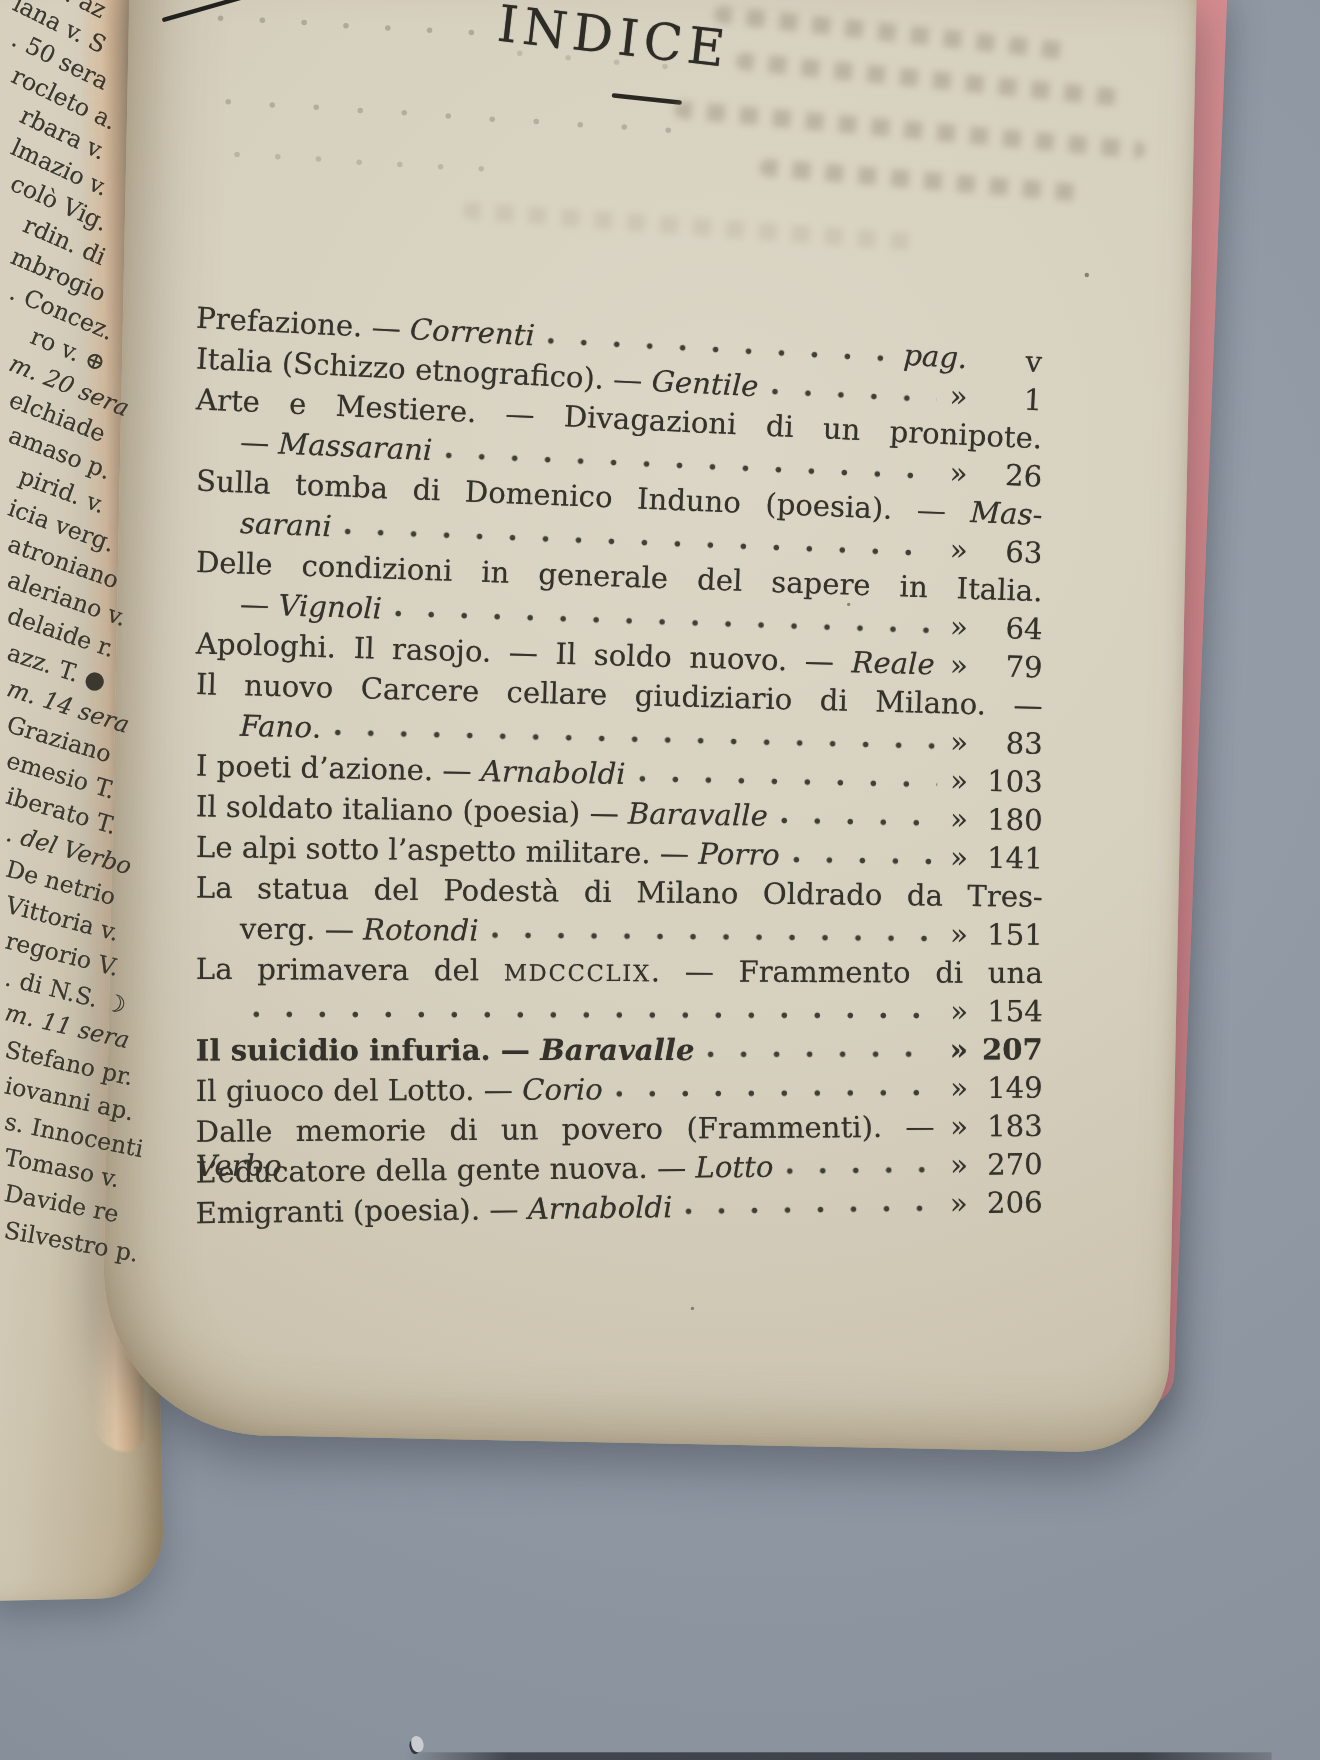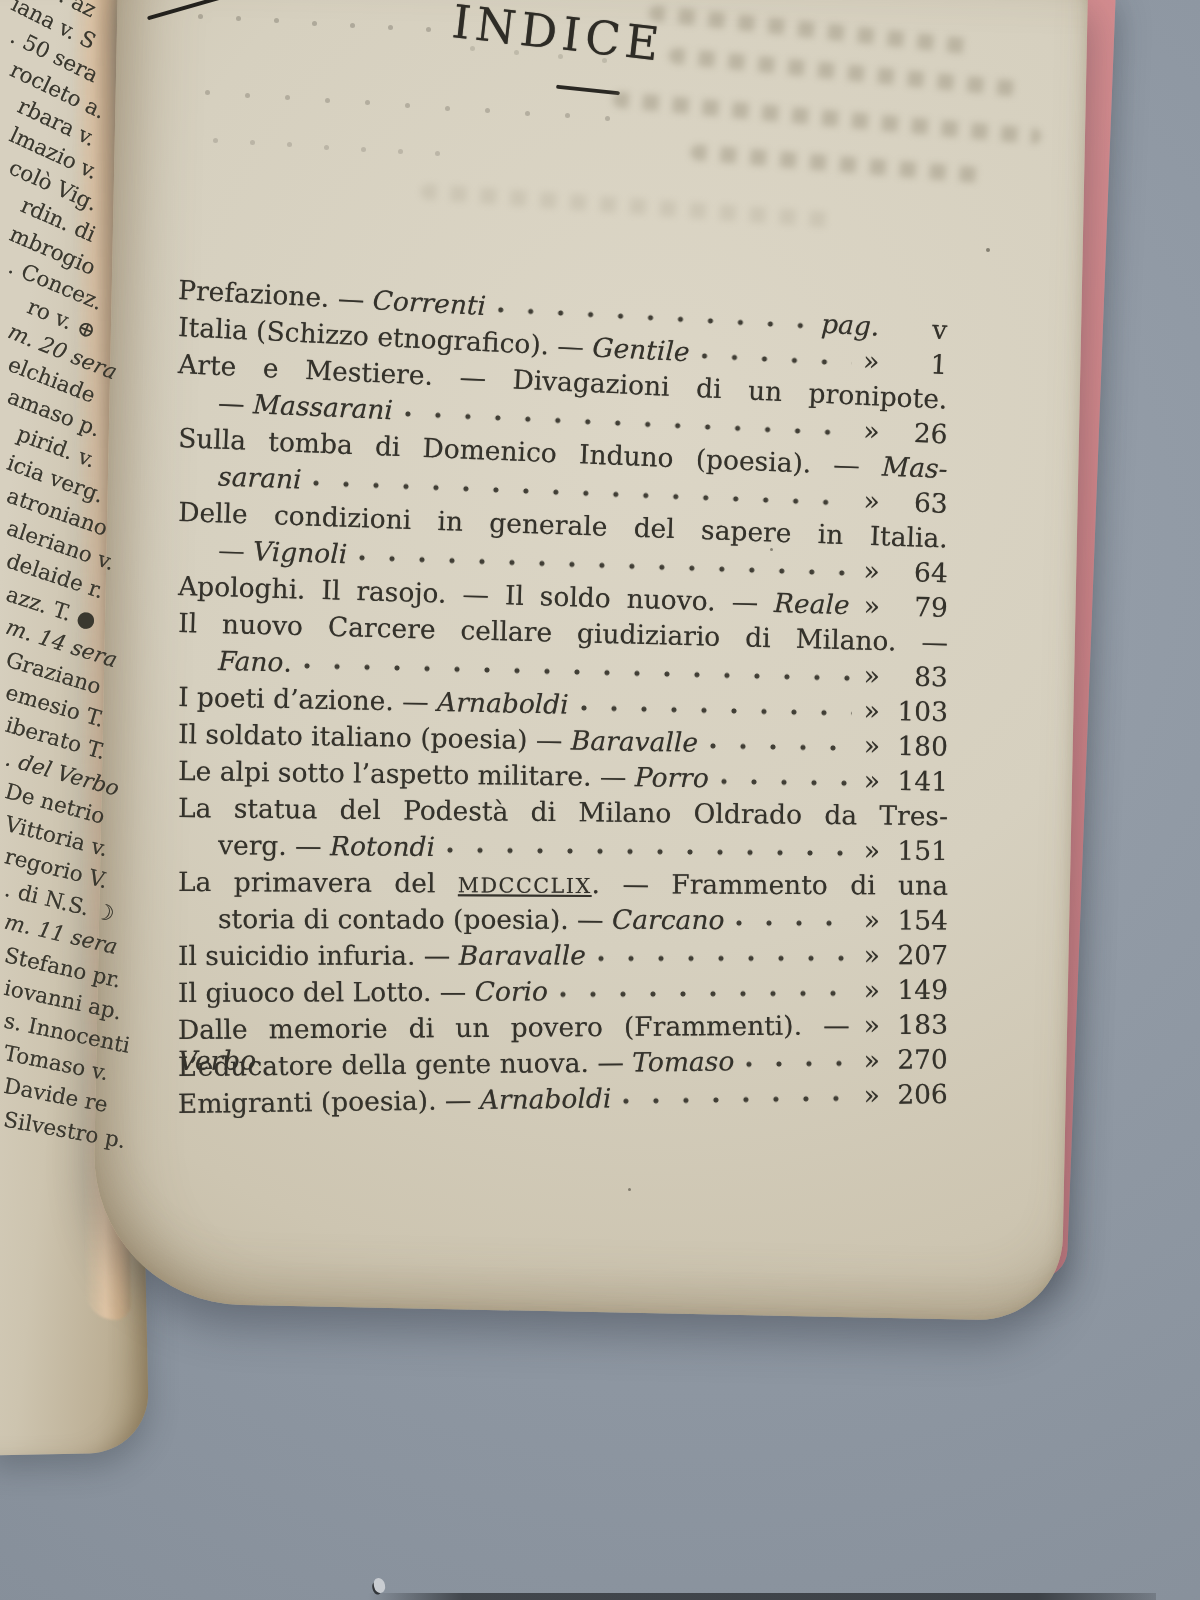--- a/index.html
+++ b/index.html
@@ -61,21 +61,21 @@
   
   .toc{position:absolute;left:178px;top:274px;width:770px;}
   .toc-line{
     display:flex;align-items:baseline;height:37px;
     font-size:26.5px;color:#34322b;white-space:nowrap;
     transform-origin:0 60%;
     text-shadow:0 0 .7px rgba(52,50,43,.55);
   }
   .toc-line.indent{padding-left:40px;}
   .it{font-style:italic;}
-  .sc{font-size:.78em;letter-spacing:1.5px;text-decoration:underline;}
+  .sc{font-size:.78em;letter-spacing:1.5px;}
   .t{flex:0 0 auto;}
   .t.fill{flex:1 1 auto;text-align:justify;text-align-last:justify;white-space:normal;word-spacing:3px;}
   .leader{flex:1 1 auto;height:9px;margin:0 12px;align-self:center;}
   .leader.dots{
     background-image:radial-gradient(circle at 3px 5px, rgba(48,46,38,.9) 2.1px, rgba(48,46,38,0) 3px);
     background-size:30px 9px;background-repeat:repeat-x;
   }
   .gap{flex:0 0 14px;}
   .marker{margin-right:12px;}
   .pnum{display:inline-block;min-width:56px;text-align:right;}
@@ -241,45 +241,44 @@
         <div class="toc-line indent" style="transform: rotate(0.45deg);">
           <span class="t"><span>verg. — </span><span class="it">Rotondi</span></span>
           <span class="leader dots"></span>
           <span class="marker">»</span>
           <span class="pnum">151</span>
         </div>
         <div class="toc-line" style="transform: rotate(0.28deg);">
           <span class="t fill"><span>La primavera del </span><span class="sc">MDCCCLIX</span><span>. — Frammento di una</span></span>
         </div>
         <div class="toc-line indent" style="transform: rotate(0.11deg);">
-          <span class="t"><span>storia di contado (poesia). — </span><span class="it">Carcano</span></span>
           <span class="leader dots"></span>
           <span class="marker">»</span>
           <span class="pnum">154</span>
         </div>
-        <div class="toc-line" style="transform: rotate(-0.06deg);">
+        <div class="toc-line" style="transform: rotate(-0.06deg); font-weight: bold;">
           <span class="t"><span>Il suicidio infuria. — </span><span class="it">Baravalle</span></span>
           <span class="leader dots"></span>
           <span class="marker">»</span>
           <span class="pnum">207</span>
         </div>
         <div class="toc-line" style="transform: rotate(-0.23deg);">
           <span class="t"><span>Il giuoco del Lotto. — </span><span class="it">Corio</span></span>
           <span class="leader dots"></span>
           <span class="marker">»</span>
           <span class="pnum">149</span>
         </div>
         <div class="toc-line" style="transform: rotate(-0.4deg);">
           <span class="t fill"><span>Dalle memorie di un povero (Frammenti). — </span><span class="it">Verbo</span></span>
           <span class="gap"></span>
           <span class="marker">»</span>
           <span class="pnum">183</span>
         </div>
         <div class="toc-line" style="transform: rotate(-0.57deg);">
-          <span class="t"><span>L’educatore della gente nuova. — </span><span class="it">Tomaso</span></span>
+          <span class="t"><span>L’educatore della gente nuova. — </span><span class="it">Lotto</span></span>
           <span class="leader dots"></span>
           <span class="marker">»</span>
           <span class="pnum">270</span>
         </div>
         <div class="toc-line" style="transform: rotate(-0.74deg);">
           <span class="t"><span>Emigranti (poesia). — </span><span class="it">Arnaboldi</span></span>
           <span class="leader dots"></span>
           <span class="marker">»</span>
           <span class="pnum">206</span>
         </div>

